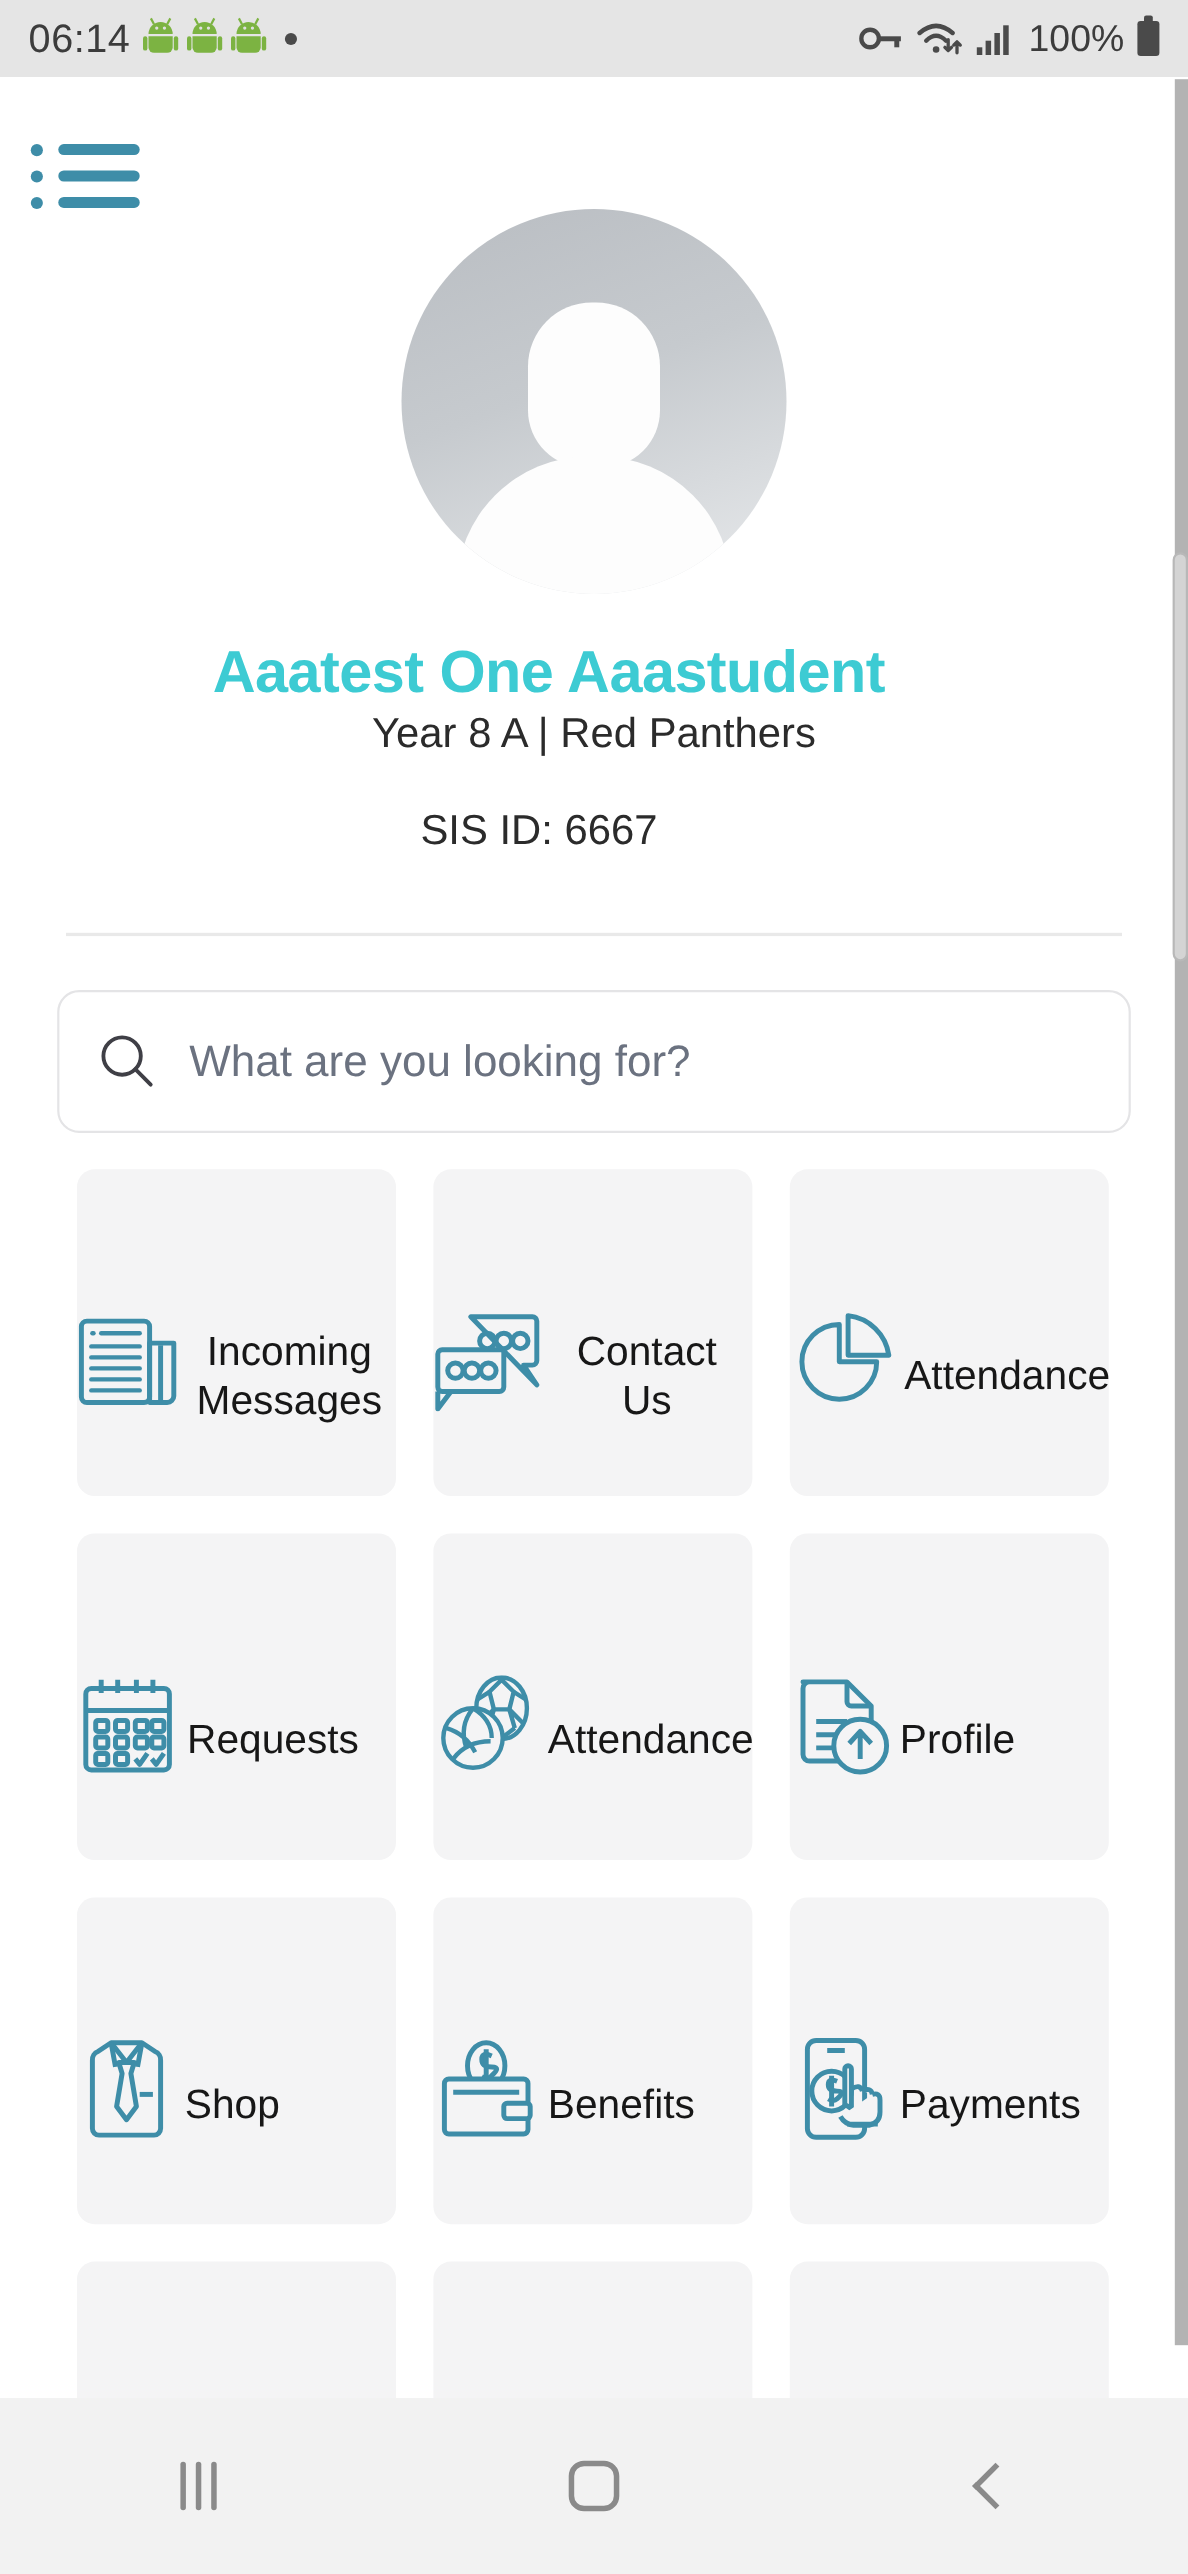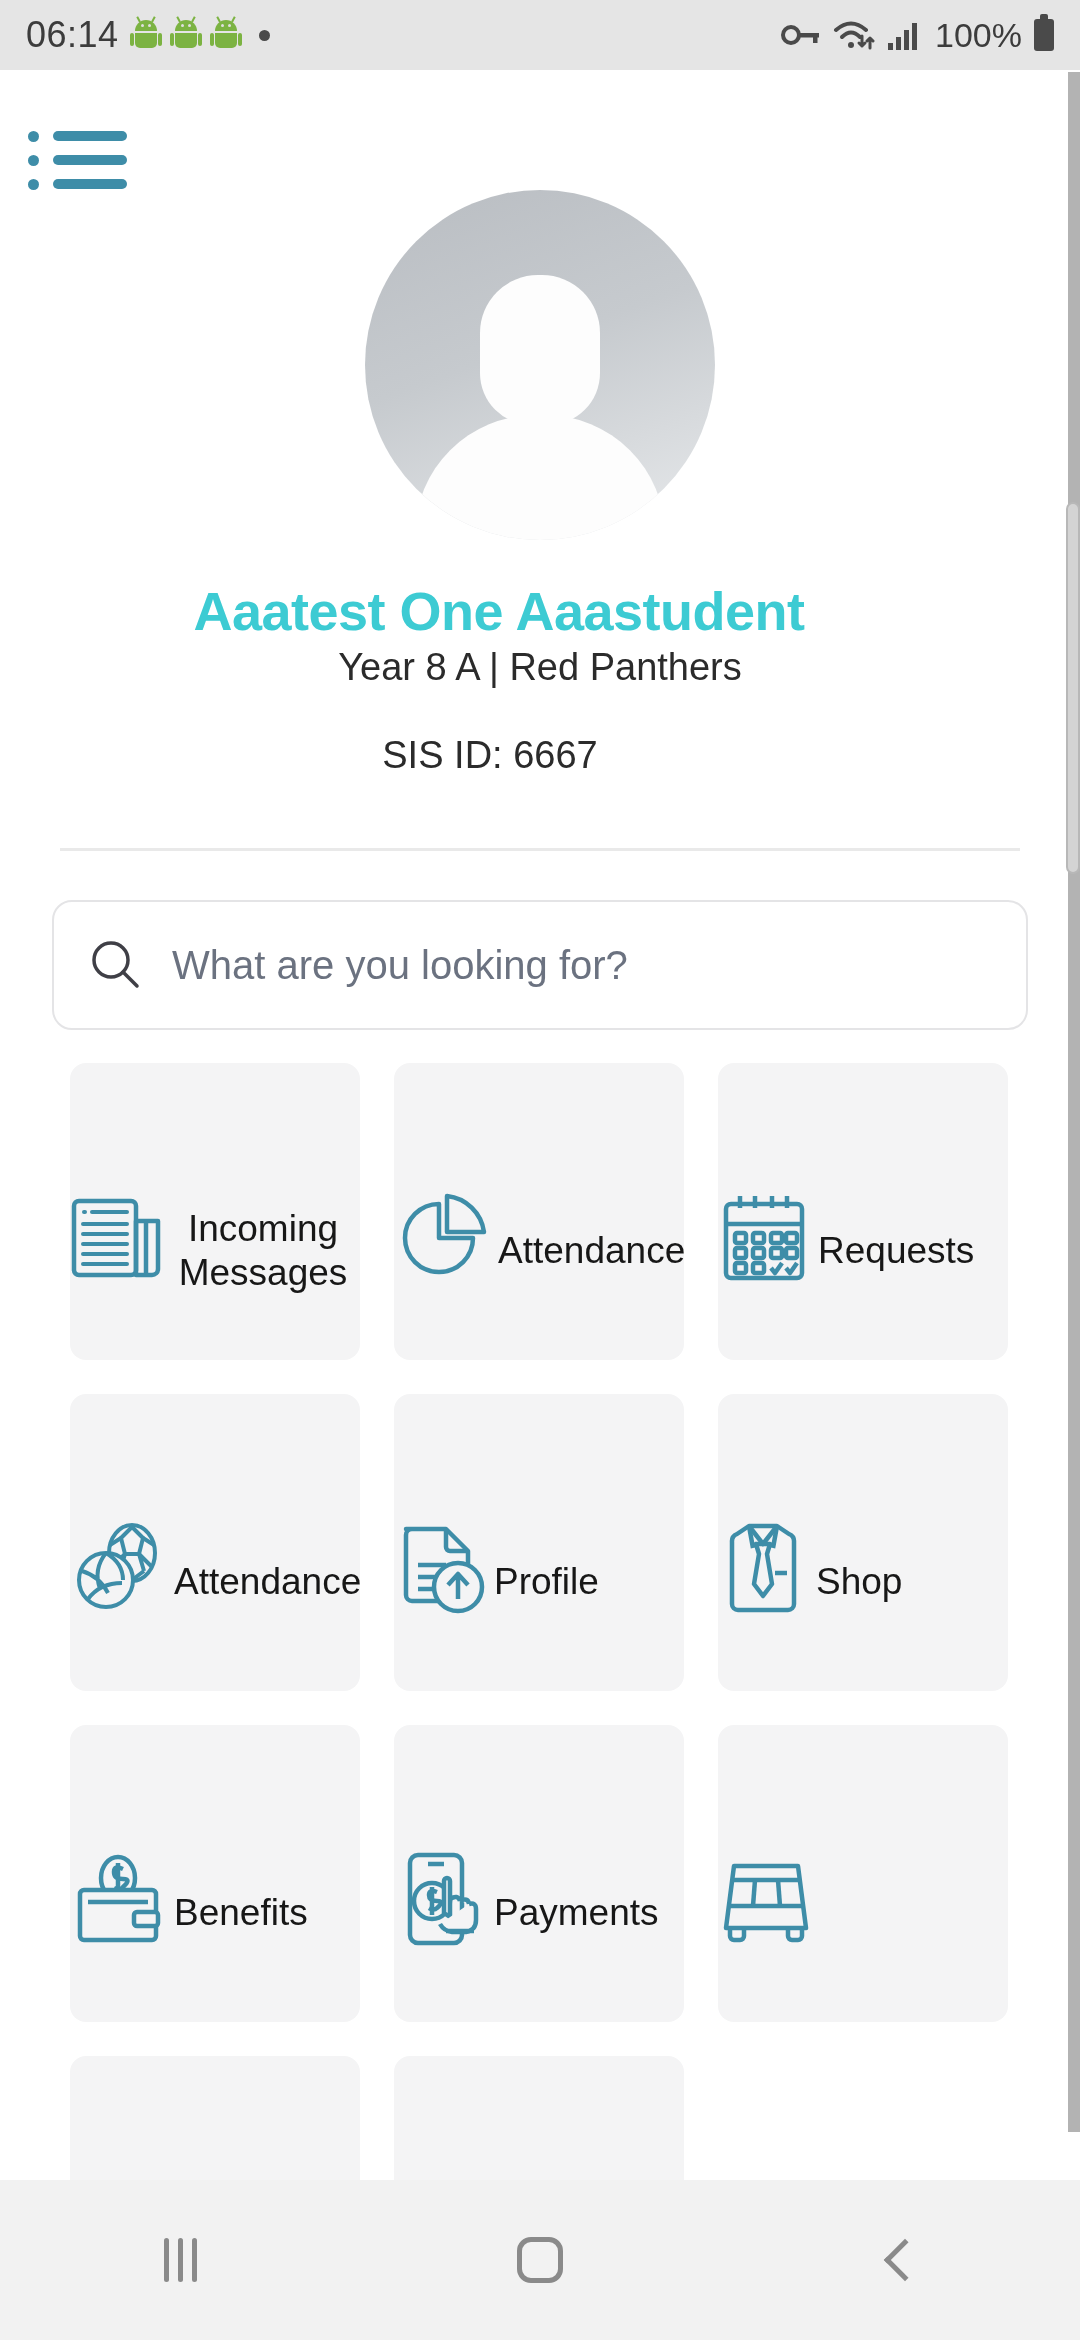--- a/index.html
+++ b/index.html
@@ -264,20 +264,38 @@
           <line x1="13" y1="39" x2="57" y2="39"></line>
           <line x1="13" y1="49" x2="57" y2="49"></line>
           <line x1="13" y1="59" x2="57" y2="59"></line>
           <line x1="13" y1="69" x2="57" y2="69"></line>
         </g>
       </svg>
     </span>
     <span class="tile-label">Incoming Messages</span>
   </div>
 
+  <div class="tile">
+    <span class="icon-wrap">
+      <svg width="98" height="90" viewBox="0 0 98 90">
+        <g fill="none" stroke="#3e8da8" stroke-width="4.5" stroke-linejoin="round">
+          <path d="M34 4 h56 a4 4 0 0 1 4 4 v36 a4 4 0 0 1 -4 4 h-8 l12 18 z"></path>
+          <path d="M64 34 h-56 a4 4 0 0 0 -4 4 v30 a4 4 0 0 0 4 4 h8 l-12 16 v-16"></path>
+          <path d="M64 34 v34 a4 4 0 0 1 -4 4 h-44"></path>
+          <circle cx="49" cy="26" r="7"></circle>
+            <circle cx="64" cy="26" r="7"></circle>
+            <circle cx="79" cy="26" r="7"></circle>
+          <circle cx="20" cy="53" r="7"></circle>
+            <circle cx="35" cy="53" r="7"></circle>
+            <circle cx="50" cy="53" r="7"></circle>
+        </g>
+      </svg>
+    </span>
+    <span class="tile-label">Contact Us</span>
+  </div>
 
   <div class="tile">
     <span class="icon-wrap">
       <svg width="96" height="96" viewBox="0 0 96 96">
         <g fill="none" stroke="#3e8da8" stroke-width="4.5" stroke-linejoin="round">
           <path d="M45 14 A34 34 0 1 0 79 48 L45 48 Z"></path>
           <path d="M53 6 A42 42 0 0 1 90 42 L53 42 Z"></path>
         </g>
       </svg>
     </span>

